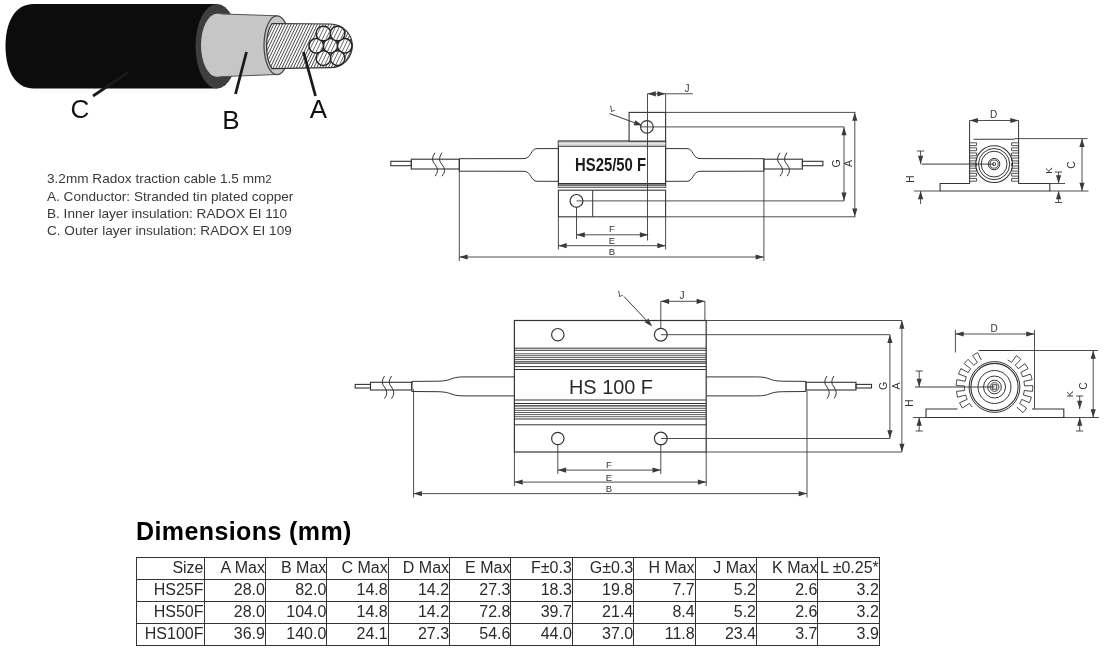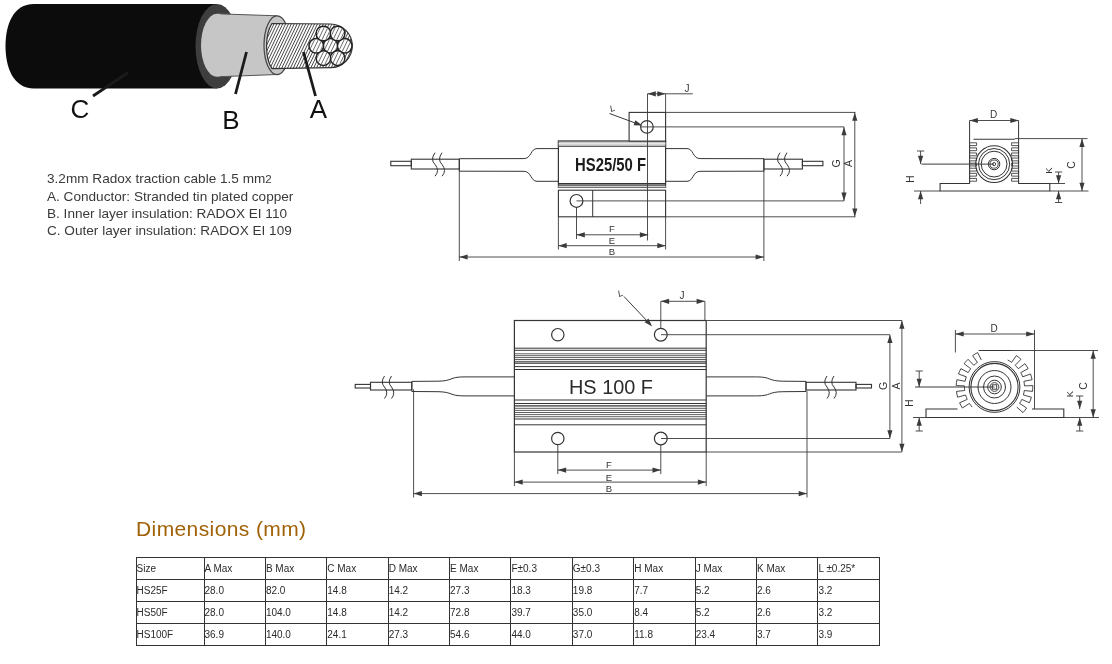--- a/index.html
+++ b/index.html
@@ -1,18 +1,18 @@
 <!DOCTYPE html>
 <html><head><meta charset="utf-8">
 <style>
 html,body{margin:0;padding:0;background:#fff}
 body{width:1112px;height:664px;position:relative;font-family:"Liberation Sans",sans-serif;overflow:hidden}
 td{border:1px solid #333;height:21px;padding:0;vertical-align:middle}
 .tx{position:absolute;left:47px;top:170px;font-size:13.6px;color:#3a3a3a;line-height:17px;white-space:pre}
-.ttl{position:absolute;left:136px;top:517px;font-size:21px;font-weight:normal;color:#a16207;letter-spacing:0.4px}
+.ttl{position:absolute;left:136px;top:517px;font-size:25px;font-weight:bold;color:#000000;letter-spacing:0.4px}
 </style></head>
 <body>
 <svg width="1112" height="510" viewBox="0 0 1112 510" style="position:absolute;left:0;top:0">
     <g>
       <path d="M34 4 H217 V88.5 H34 C13 88.5 5.5 67 5.5 46 C5.5 25 13 4 34 4 Z" fill="#0c0c0c"></path>
       <ellipse cx="217" cy="46.2" rx="21.5" ry="42.2" fill="#3e3e3e"></ellipse>
       <path d="M217 13.8 L277 15.8 L277 74.5 L217 76.8 Z" fill="#c6c6c6" stroke="#555" stroke-width="1"></path>
       <ellipse cx="217" cy="45.3" rx="16" ry="31.5" fill="#c6c6c6"></ellipse>
       <ellipse cx="277" cy="45.2" rx="13" ry="29.4" fill="#c6c6c6" stroke="#444" stroke-width="1.2"></ellipse>
       <path d="M272 23.5 L330.5 24 A21.8 21.8 0 0 1 330.5 67.6 L272 68.7 A 12 27 0 0 1 272 23.5 Z" fill="#fff" stroke="#333" stroke-width="1.2"></path>
@@ -318,21 +318,21 @@
       <polygon points="919.2,417.5 916.6,425.8 921.8000000000001,425.8" fill="#3a3a3a"></polygon>
       <line x1="915.6" y1="431" x2="922.8" y2="431" stroke="#3a3a3a" stroke-width="0.9"></line>
       <text x="912.5" y="403" font-family="Liberation Sans, sans-serif" font-size="10" fill="#333" text-anchor="middle" font-weight="normal" transform="rotate(-90 912.5 403)">H</text>
     </g>
   </svg>
 <div class="tx">3.2mm Radox traction cable 1.5 mm<span style="font-size:11.5px">2</span>
 A. Conductor: Stranded tin plated copper
 B. Inner layer insulation: RADOX EI 110
 C. Outer layer insulation: RADOX EI 109</div>
 <div class="ttl">Dimensions (mm)</div>
-<table style="position:absolute;left:135.5px;top:556.5px;border-collapse:collapse;table-layout:fixed;font-size:10px;color:#2b2b2b;text-align:left">
+<table style="position:absolute;left:135.5px;top:556.5px;border-collapse:collapse;table-layout:fixed;font-size:16px;color:#2b2b2b;text-align:right">
 <colgroup>
       <col style="width:68px">
       <col style="width:61.4px">
       <col style="width:61.4px">
       <col style="width:61.4px">
       <col style="width:61.4px">
       <col style="width:61.4px">
       <col style="width:61.4px">
       <col style="width:61.4px">
       <col style="width:61.4px">
@@ -370,21 +370,21 @@
         <td>3.2</td>
       </tr>
       <tr>
         <td>HS50F</td>
         <td>28.0</td>
         <td>104.0</td>
         <td>14.8</td>
         <td>14.2</td>
         <td>72.8</td>
         <td>39.7</td>
-        <td>35.0</td>
+        <td>21.4</td>
         <td>8.4</td>
         <td>5.2</td>
         <td>2.6</td>
         <td>3.2</td>
       </tr>
       <tr>
         <td>HS100F</td>
         <td>36.9</td>
         <td>140.0</td>
         <td>24.1</td>

